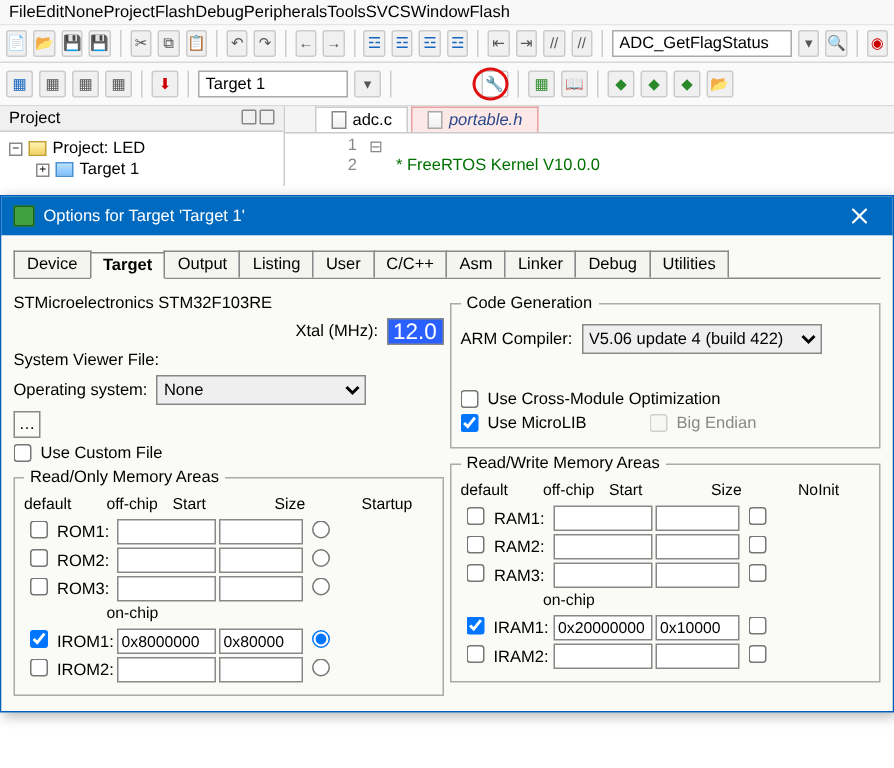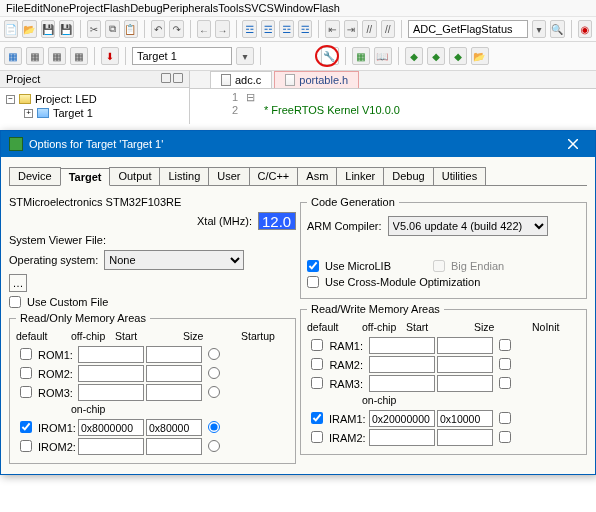--- a/index.html
+++ b/index.html
@@ -28,21 +28,21 @@
   .tree-icon.proj { background: linear-gradient(#fff4b0,#f0d060); border: 1px solid #bfa030; }
   .tree-icon.tgt { background: linear-gradient(#b8e0ff,#80c0ff); border: 1px solid #4a90d0; }
   .tree-child { margin-left: 18px; }
 
   .editor-area { flex: 1; }
   .ed-tabs { display: flex; background: #f4f4f4; border-bottom: 1px solid #ccc; padding-left: 20px; }
   .ed-tabs .tab { padding: 2px 10px; border: 1px solid #ccc; border-bottom: none; margin-right: 2px; background: #e8e8e8; display: flex; align-items: center; gap: 4px; }
   .ed-tabs .tab.active { background: #fff; }
   .ed-tabs .tab .file-icon { width: 10px; height: 12px; border: 1px solid #888; background: linear-gradient(#fff,#f0f0f0); }
   .ed-tabs .tab.inactive .file-icon { border-color: #aaa; }
-  .ed-tabs .tab.inactive { color: #2a4a8a; background:#fde8e8; border-color:#e8a0a0;}
+  .ed-tabs .tab.inactive { color: #2a4a8a; background:#fde8e8; border-color:#e8a0a0;font-style:italic;}
   .ed-gutterline { display: flex; gap: 8px; font-family: Consolas, monospace; font-size: 11px; padding-left: 30px; }
   .ed-gutterline .ln { width: 18px; text-align: right; color: #888; }
   .ed-gutterline .code { color: #007000; }
   .ed-gutterline .code.comment::before { content: "* "; }
   .ed-foldmark { width:10px; color:#888; }
 
   
   .dialog { position: absolute; left: 0; top: 130px; width: 596px; border: 1px solid #005fb8; background: #f5f5f0; box-shadow: 2px 2px 8px rgba(0,0,0,.3); }
   .dlg-title { background: #006ac0; color: #fff; padding: 4px 8px; display: flex; align-items: center; justify-content: space-between; }
   .dlg-title .left { display:flex; gap:6px; align-items:center;}
@@ -315,29 +315,29 @@
 
       <div class="col">
         <fieldset class="grp">
           <legend>Code Generation</legend>
           <div class="form-row">
             <label>ARM Compiler:</label>
             <select style="width:160px"><option>V5.06 update 4 (build 422)</option></select>
           </div>
           <div style="height:16px"></div>
           <div class="form-row">
+            <input type="checkbox" style="">
+            <label>Use Cross-Module Optimization</label>
+          </div>
+          <div class="form-row">
             <input type="checkbox" checked="" style="">
             <label>Use MicroLIB</label>
             <span style="width:30px"></span>
             <input type="checkbox" disabled="" style="">
             <label class="disabled" style="color:#888">Big Endian</label>
-          </div>
-          <div class="form-row">
-            <input type="checkbox" style="">
-            <label>Use Cross-Module Optimization</label>
           </div>
         </fieldset>
 
         <fieldset class="grp">
           <legend>Read/Write Memory Areas</legend>
           <div class="mem-headers">
             <span class="h1">default</span>
             <span class="h2">off-chip</span>
             <span class="h3">Start</span>
             <span class="h4">Size</span>

